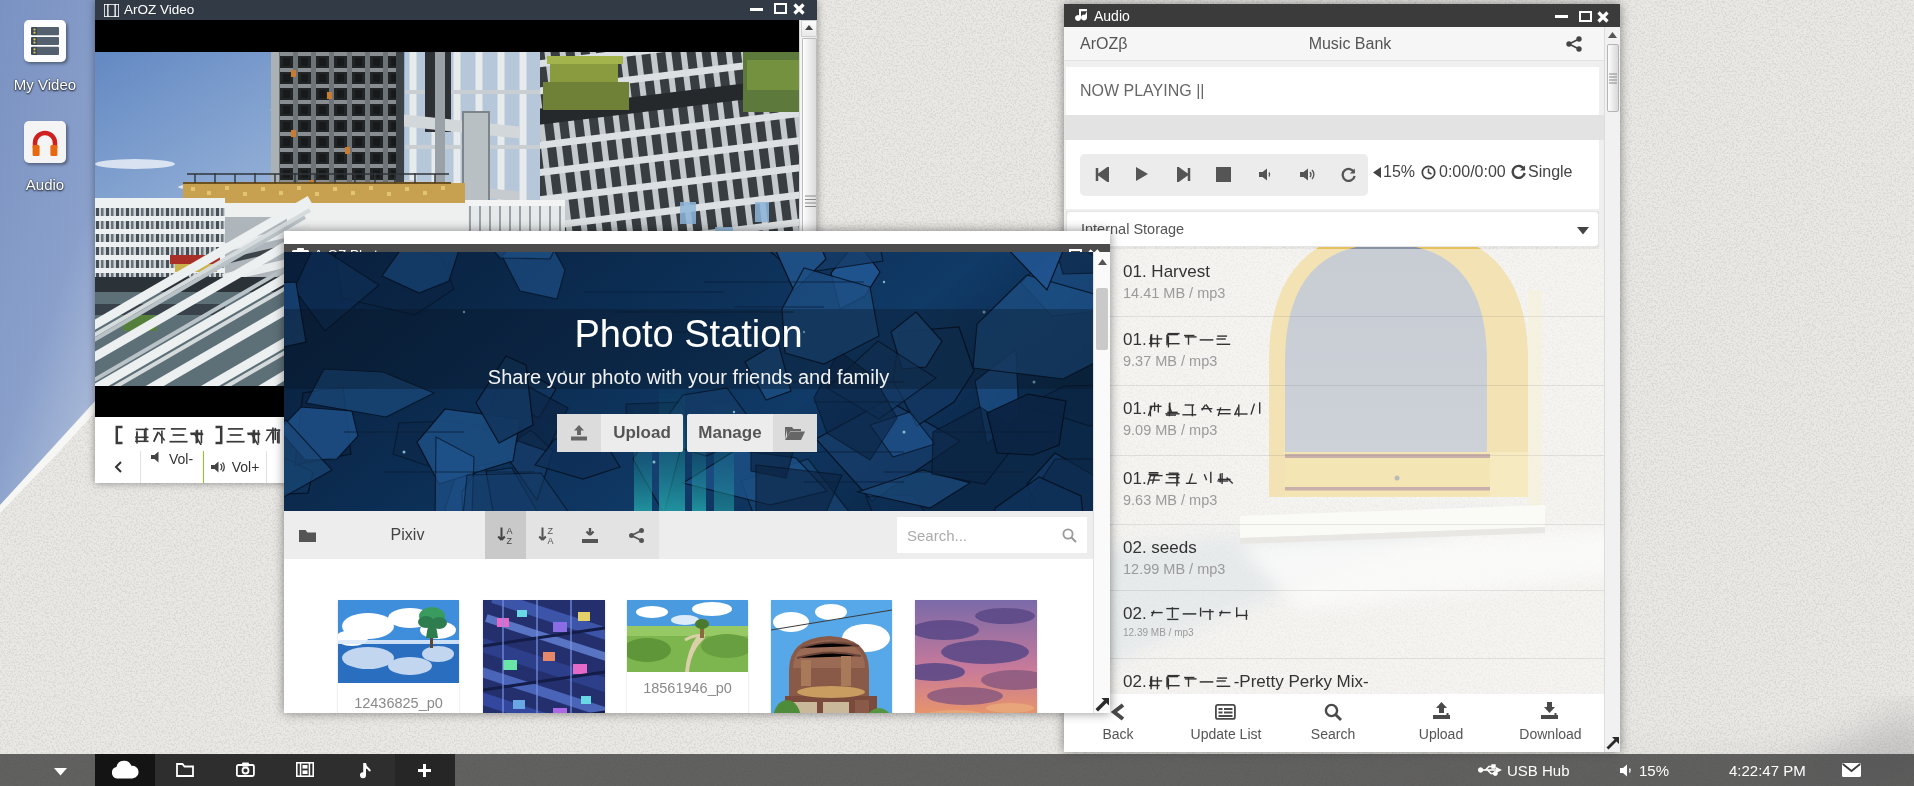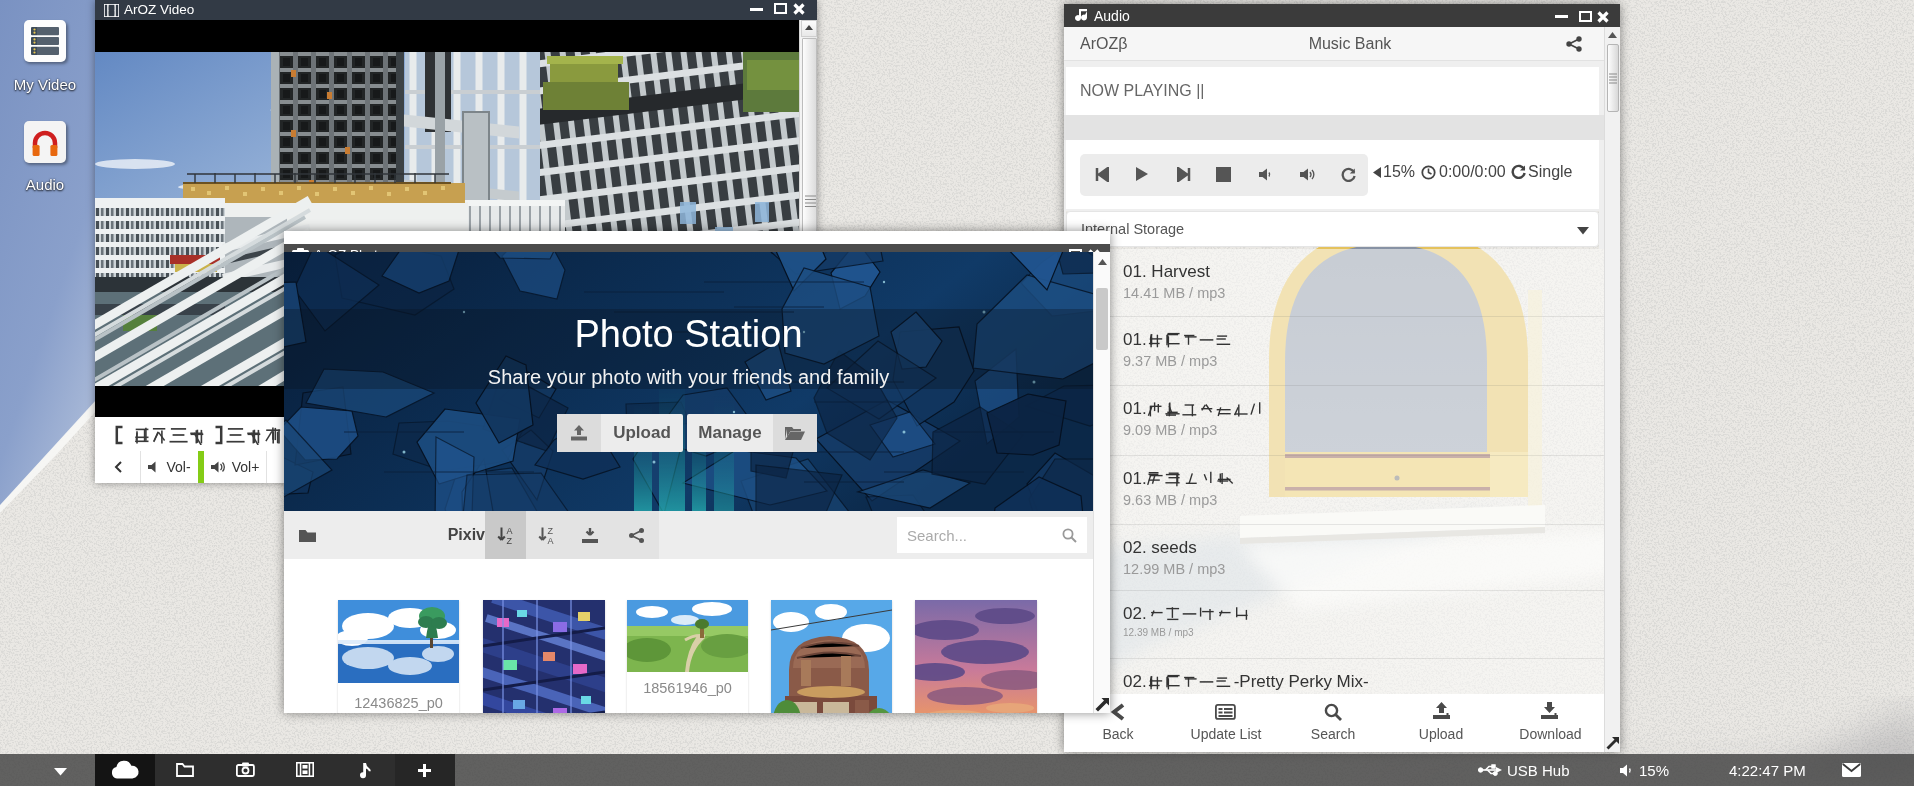--- a/index.html
+++ b/index.html
@@ -343,21 +343,21 @@
             </g>
           </svg>
         </div>
   </div>
   <div class="abs" style="left:0;top:431px;width:704px;height:32px;background:#fff;display:flex;color:#333;font-size:14px">
     <div style="width:46px;border-right:1px solid #e2e2e2;display:flex;align-items:center;justify-content:center">
           <svg width="10" height="14">
             <path d="M8 2 L3 7 L8 12" stroke="#333" stroke-width="2" fill="none"></path>
           </svg>
         </div>
-    <div style="width:63px;border-right:6px solid #84cc16;display:flex;align-items:center;justify-content:center;gap:5px"><svg width="13" height="12">
+    <div style="width:63px;border-right:1px solid #84cc16;display:flex;align-items:flex-start;justify-content:center;gap:5px"><svg width="13" height="12">
             <path d="M0 4 h3.5 L7.5 0.5 V11.5 L3.5 8 H0 Z" fill="#444"></path>
           </svg>Vol-</div>
     <div style="width:63px;border-right:1px solid #e2e2e2;display:flex;align-items:center;justify-content:center;gap:5px"><svg width="16" height="12">
             <path d="M0 4 h3.5 L7.5 0.5 V11.5 L3.5 8 H0 Z" fill="#444"></path>
             <path d="M9.5 3 a4 4 0 0 1 0 6 M11.5 1.5 a6.5 6.5 0 0 1 0 9" stroke="#444" fill="none" stroke-width="1.3"></path>
           </svg>Vol+</div>
     <div style="width:63px;border-right:1px solid #e2e2e2;display:flex;align-items:center;justify-content:center;gap:5px">
           <svg width="13" height="12">
             <path d="M0 4 h3.5 L7.5 0.5 V11.5 L3.5 8 H0 Z" fill="#444"></path>
           </svg>
@@ -821,21 +821,21 @@
           </svg>
         </div>
   </div>
  </div>
  <div class="abs" style="left:0;top:280px;width:809px;height:48px;background:#ededed;display:flex;align-items:center">
    <div style="width:46px;height:48px;display:flex;align-items:center;justify-content:center">
         <svg width="17" height="14">
           <path d="M0 2 h6.5 l2 2.5 H17 V14 H0 Z" fill="#555"></path>
         </svg>
       </div>
-   <div style="width:155px;text-align:right;font-weight:bold;color:#444;font-size:16px">Pixiv</div>
+   <div style="width:155px;text-align:center;font-weight:normal;color:#444;font-size:16px">Pixiv</div>
    <div style="width:41px;height:48px;background:#c9c9c9;display:flex;align-items:center;justify-content:center">
         <svg width="17" height="18">
           <path d="M4.5 1.5 V14 M4.5 14 L1.2 10.5 M4.5 14 L7.8 10.5" stroke="#444" stroke-width="2" fill="none"></path>
           <text x="9.5" y="8" font-size="9" fill="#444" font-family="Liberation Sans">A</text>
           <text x="9.5" y="17.5" font-size="9" fill="#444" font-family="Liberation Sans">Z</text>
         </svg>
       </div>
    <div style="width:40px;height:48px;background:#e3e3e3;display:flex;align-items:center;justify-content:center">
         <svg width="17" height="18">
           <path d="M4.5 1.5 V14 M4.5 14 L1.2 10.5 M4.5 14 L7.8 10.5" stroke="#555" stroke-width="2" fill="none"></path>

